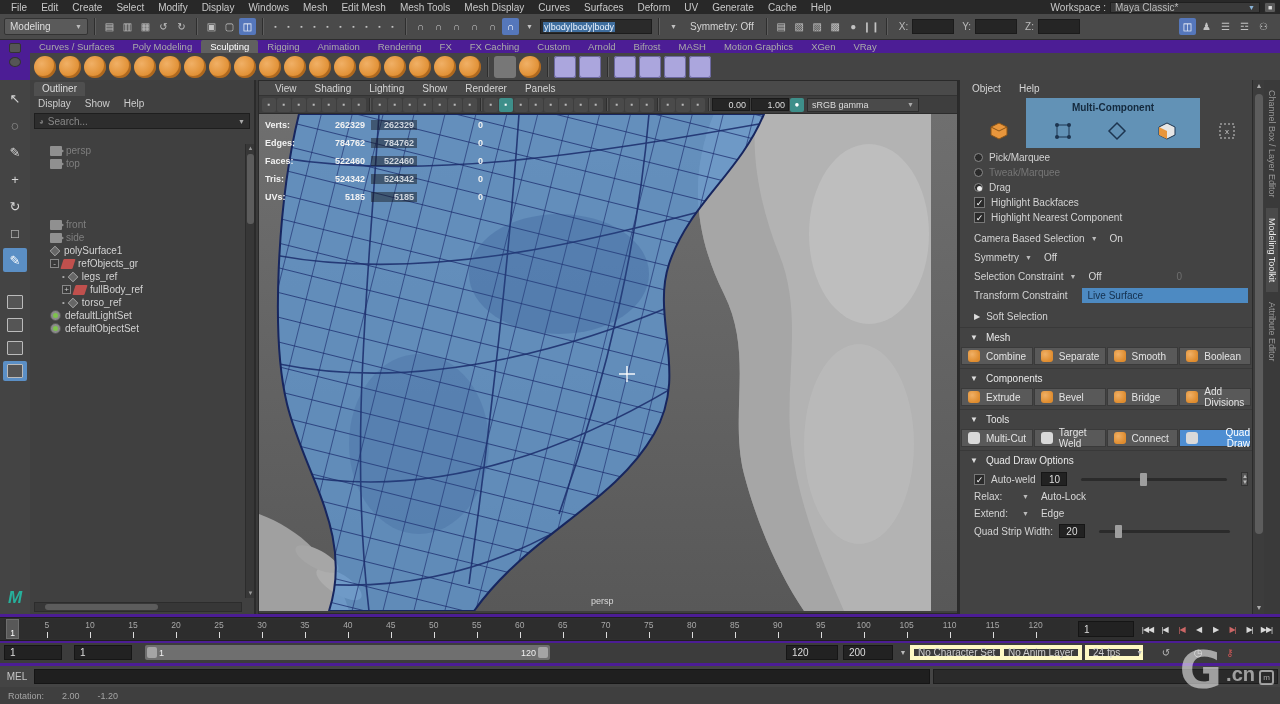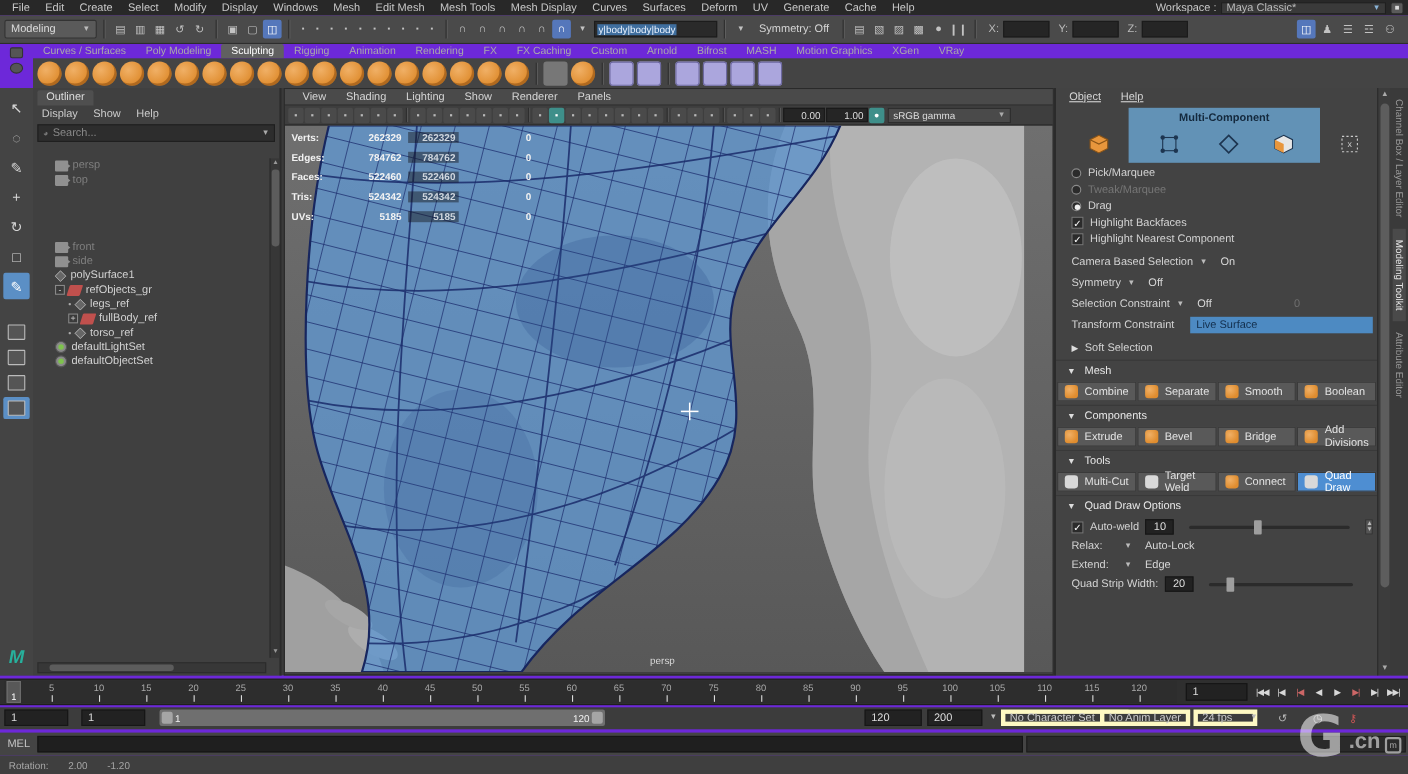--- a/index.html
+++ b/index.html
@@ -1,17 +1,17 @@
 <!DOCTYPE html>
 <html><head>
 <meta charset="utf-8">
 <style>
   html,body{margin:0;padding:0;background:#222;}
   *{box-sizing:border-box;}
-  .app{position:relative;width:1280px;height:704px;background:#6d28d9;font-family:"Liberation Sans",sans-serif;color:#ccc;overflow:hidden;font-size:10px;}
+  .app{position:relative;width:1280px;height:704px;background:#4c1d95;font-family:"Liberation Sans",sans-serif;color:#ccc;overflow:hidden;font-size:10px;}
   
   .menubar{position:absolute;top:0;left:0;right:0;height:14px;background:#282828;display:flex;align-items:center;padding-left:4px;color:#c9c9c9;}
   .menubar .mi{padding:0 7px;cursor:default;white-space:nowrap;}
   .ws{margin-left:auto;display:flex;align-items:center;gap:4px;padding-right:4px;}
   .ws-dd{width:150px;height:11px;background:#3a3a3a;border:1px solid #1f1f1f;display:flex;align-items:center;padding:0 4px;color:#bbb;}
   .ws-dd .arr{margin-left:auto;color:#8ab4d8;font-size:7px;}
   .lock{width:12px;height:11px;background:#5a5a5a;border:1px solid #2a2a2a;border-radius:2px;display:flex;align-items:center;justify-content:center;font-size:7px;color:#ddd;}
   
   .statusline{position:absolute;top:14px;left:0;right:0;height:26px;background:#4a4a4a;border-bottom:1px solid #2d2d2d;display:flex;align-items:center;padding:0 4px;gap:2px;}
   .menuset{width:84px;height:17px;background:#5a5a5a;border:1px solid #333;border-radius:2px;display:flex;align-items:center;padding:0 5px;color:#ddd;}
@@ -83,39 +83,39 @@
   .vp-canvas{position:relative;width:698px;height:497px;overflow:hidden;}
   .hud{position:absolute;top:2px;left:6px;z-index:5;font-size:9px;font-weight:bold;color:#f2f2f2;}
   .hud .hrow{display:flex;height:18px;align-items:center;}
   .hud .hl{width:42px;}
   .hud .h1{width:58px;text-align:right;}
   .hud .h2{width:46px;text-align:right;color:#cfd6de;background:rgba(20,20,25,.45);padding-right:3px;margin-left:6px;}
   .hud .h3{width:66px;text-align:right;}
   .persp-label{position:absolute;left:332px;top:482px;color:#d8d8d8;font-size:9px;z-index:5;}
   
   .rpanel{position:absolute;top:0;left:958px;width:294px;height:534px;background:#434343;border-left:2px solid #2b2b2b;color:#cfcfcf;}
-  .rp-menus{height:16px;display:flex;align-items:center;gap:18px;padding-left:12px;color:#d5d5d5;text-decoration:underline;}
+  .rp-menus{height:16px;display:flex;align-items:center;gap:18px;padding-left:12px;color:#d5d5d5;}
   .rp-compbar{position:relative;height:54px;}
   .rp-blue{position:absolute;left:66px;top:2px;width:174px;height:50px;background:#6292b6;}
   .rp-title{position:absolute;left:66px;top:6px;width:174px;text-align:center;color:#14293d;font-weight:bold;}
   .cmp{position:absolute;top:24px;width:22px;height:22px;display:flex;align-items:center;justify-content:center;}
   .rp-row{display:flex;align-items:center;padding-left:14px;gap:6px;height:15px;color:#d3d3d3;}
   .rp-row.dim{color:#767676;}
   .rad{width:9px;height:9px;border-radius:50%;border:1px solid #8a8a8a;background:#2b2b2b;position:relative;flex:none;}
   .rad.sel::after{content:"";position:absolute;left:2px;top:2px;width:5px;height:5px;border-radius:50%;background:#f0f0f0;}
   .cb{width:11px;height:11px;background:#2b2b2b;border:1px solid #777;color:#fff;font-size:9px;line-height:10px;text-align:center;flex:none;}
   .dd-arr{font-size:7px;color:#bbb;}
   .rp-val{color:#d8d8d8;margin-left:6px;}
   .rp-extra{margin-left:auto;margin-right:70px;color:#6e6e6e;}
   .tc-field{flex:1;margin:0 4px 0 8px;height:15px;background:#4d8ac2;color:#132f4d;display:flex;align-items:center;padding:0 6px;font-size:10px;}
   .sec-h{display:flex;align-items:center;gap:8px;height:20px;padding-left:10px;color:#e8e8e8;border-top:1px solid #393939;margin-top:3px;}
   .tri{font-size:8px;color:#ddd;}
   .btn-grid{display:grid;grid-template-columns:1fr 1fr 1fr 1fr;gap:1px;padding:0 1px;}
   .tk-btn{height:18px;background:#595959;display:flex;align-items:center;gap:6px;padding-left:6px;color:#e3e3e3;border:1px solid #3a3a3a;}
-  .tk-btn.activeblue{background:#4e8ed2;color:#fff;}
+  .tk-btn.activeblue{background:#4e8ed2;color:#fff;text-align:right;}
   .btn-ic{width:12px;height:12px;border-radius:3px;background:radial-gradient(circle at 35% 35%,#f0b066,#df8c2e 70%);flex:none;}
   .btn-ic.gray{background:#d9d9d9;}
   .slider{flex:1;height:3px;background:#2b2b2b;border-radius:2px;position:relative;margin:0 8px;}
   .slider .handle{position:absolute;top:-5px;width:7px;height:13px;background:#9e9e9e;border-radius:1px;}
   .valbox{width:26px;height:14px;background:#222;border:1px solid #161616;color:#ddd;display:flex;align-items:center;justify-content:center;}
   .spin{width:7px;height:14px;background:#555;border:1px solid #333;color:#bbb;font-size:6px;line-height:6px;text-align:center;flex:none;}
   
   .rscroll{position:absolute;top:0;left:1252px;width:12px;height:534px;background:#3c3c3c;border-left:1px solid #2b2b2b;}
   .rscroll .thumb{position:absolute;top:14px;left:2px;width:8px;height:440px;background:#5d5d5d;border-radius:4px;}
   .rscroll .sa{position:absolute;left:0;width:12px;height:12px;color:#aaa;font-size:7px;text-align:center;line-height:12px;}

